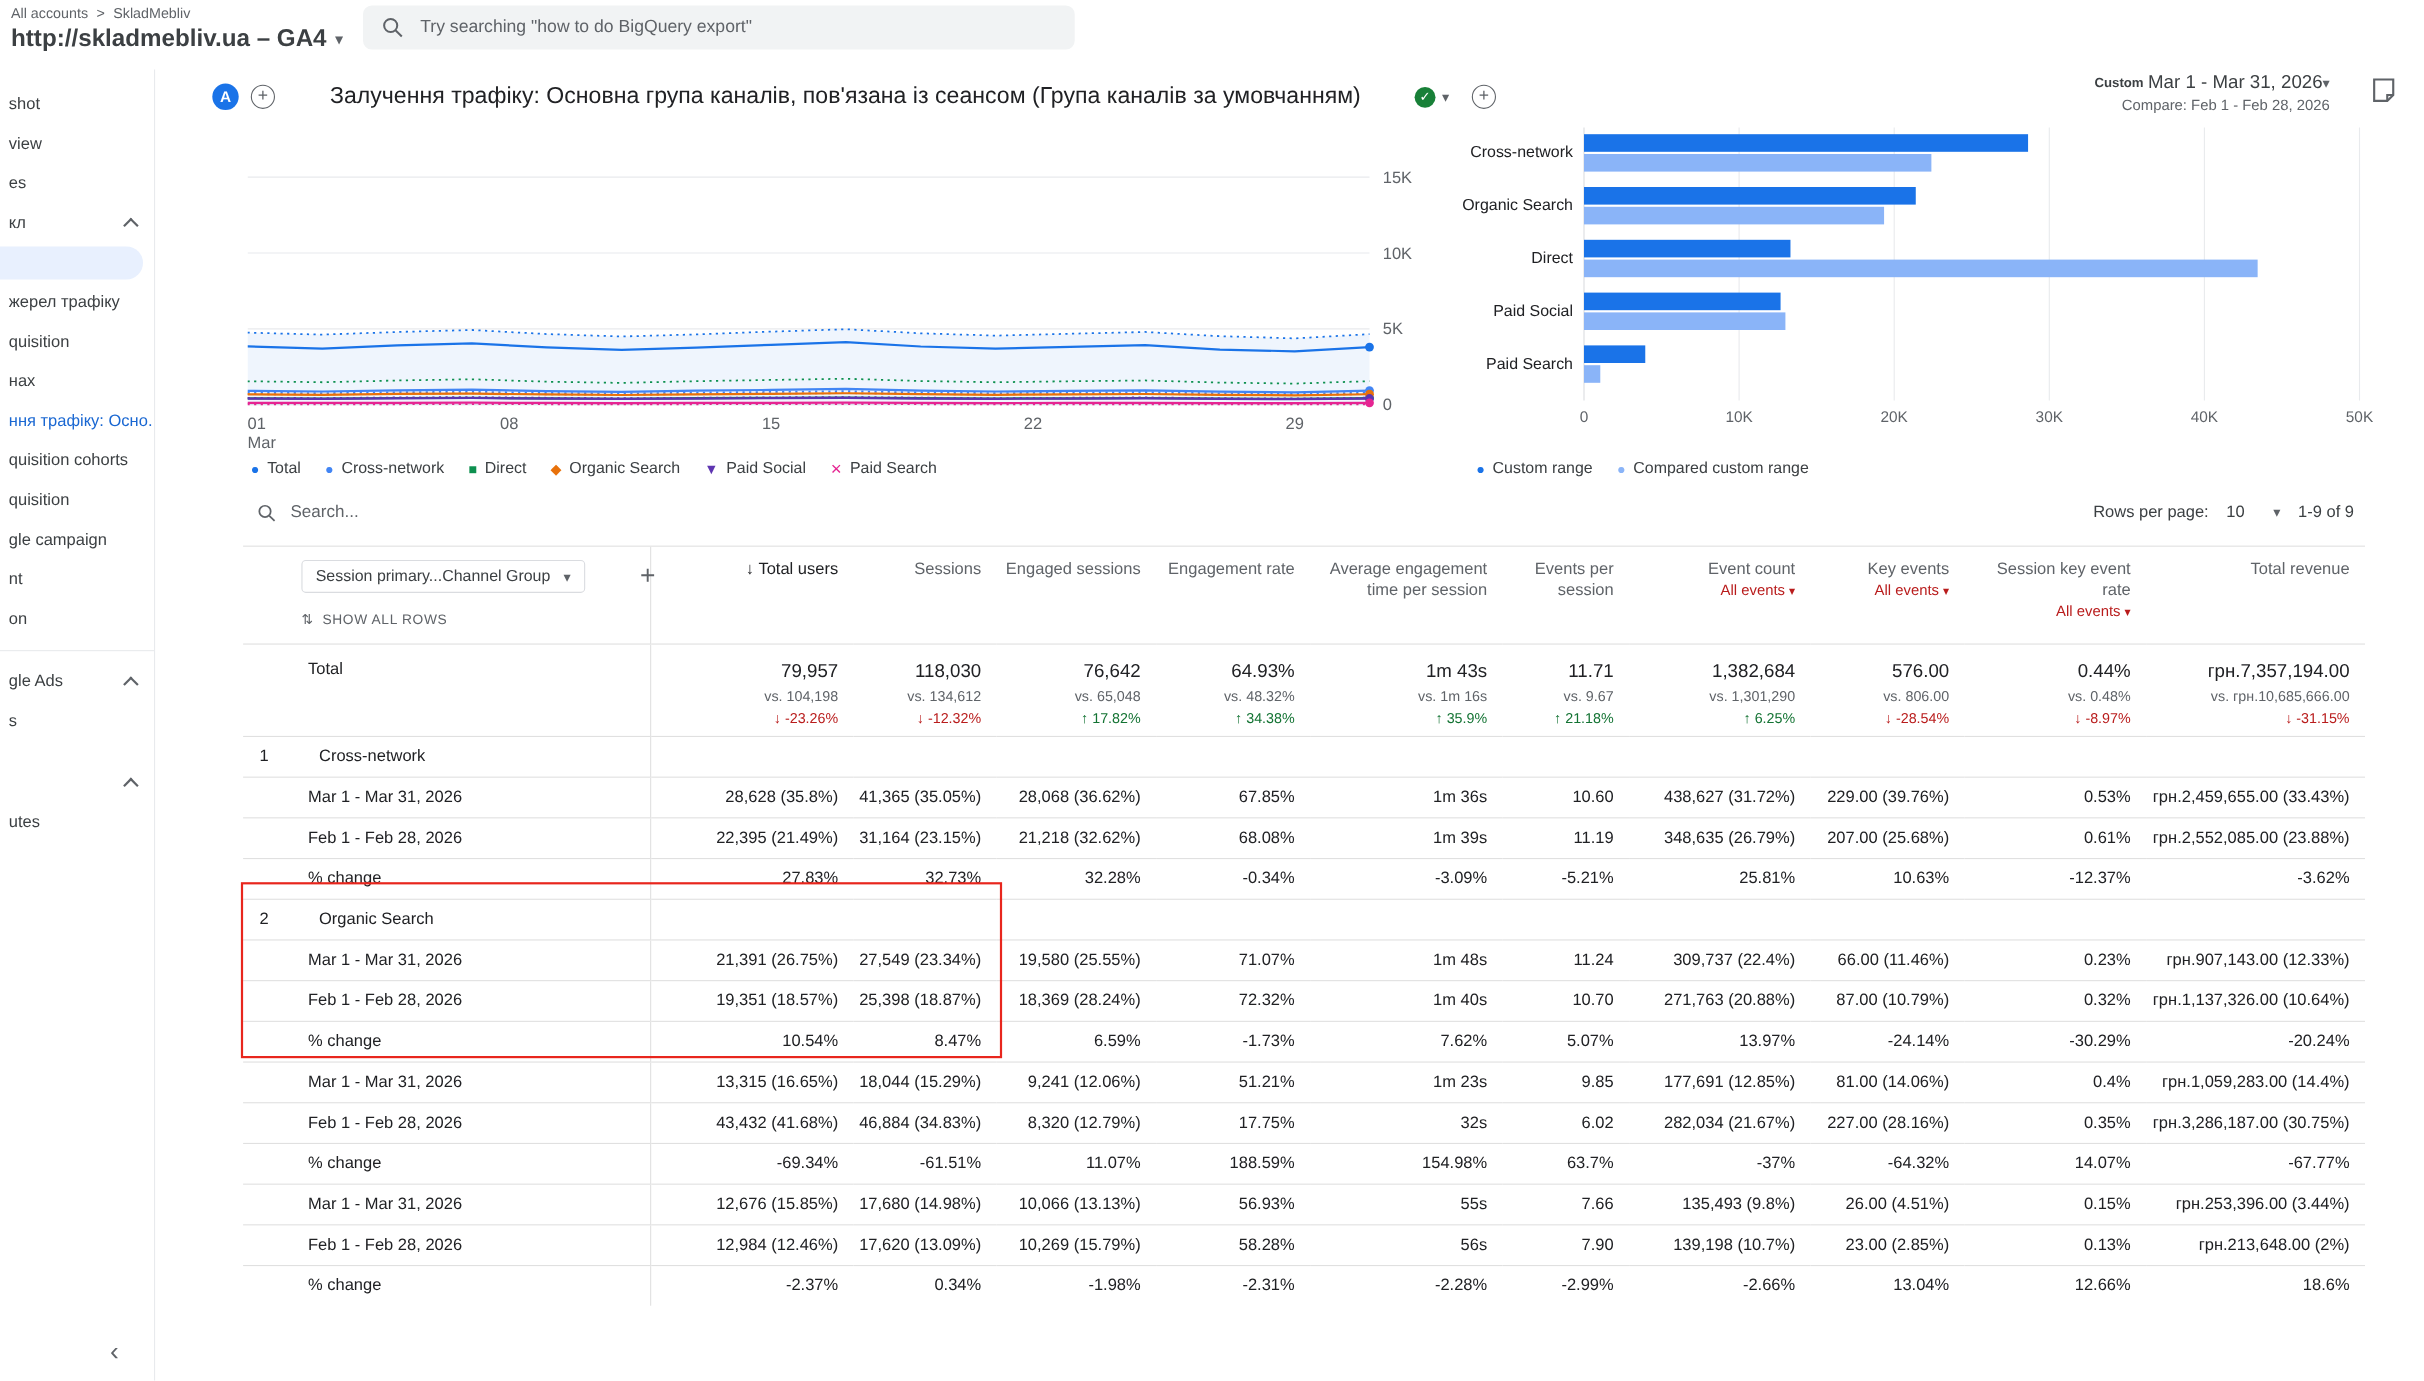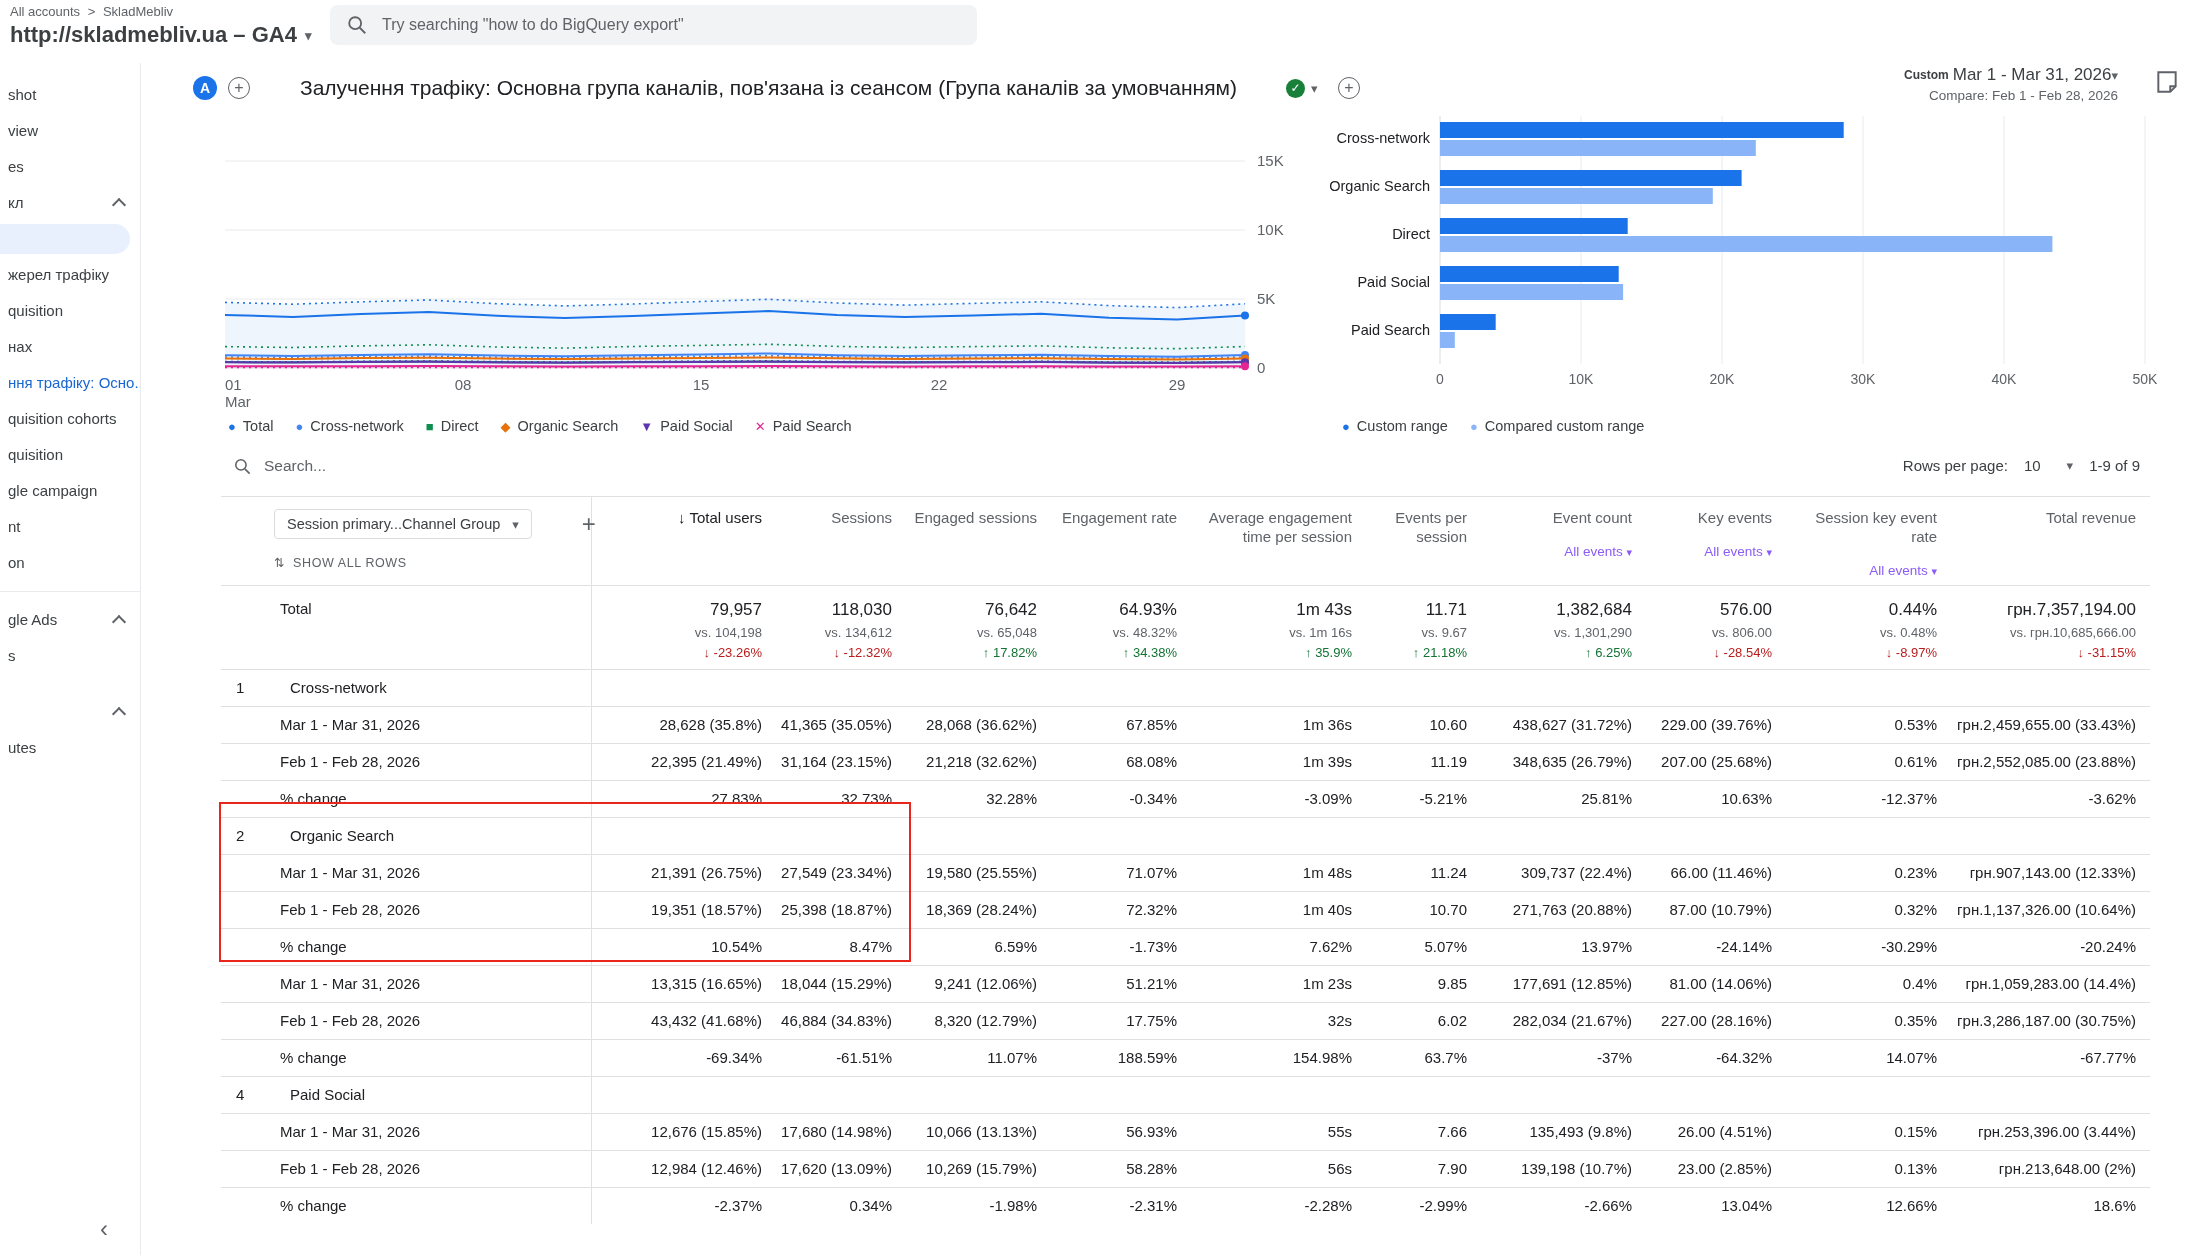--- a/index.html
+++ b/index.html
@@ -64,21 +64,21 @@
   thead tr{height:88px}
   th.dim-th{vertical-align:top;padding:12px 0 0 53px;border-right:1px solid #e0e0e0;text-align:right;font-weight:normal}
   .dim-row{display:flex;align-items:center}
   .dim-pill{display:inline-flex;align-items:center;gap:12px;border:1px solid #dadce0;border-radius:4px;
             padding:6px 12px;font-size:14.5px;color:#3c4043;cursor:pointer;white-space:nowrap}
   .plus-dim{font-size:24px;color:#5f6368;margin-left:50px;cursor:pointer}
   .show-all{margin-top:16px;font-size:12.5px;letter-spacing:.6px;color:#5f6368;display:flex;align-items:center;gap:8px;cursor:pointer}
   th.mh{vertical-align:top;padding:12px 14px 0 0;text-align:right;font-size:15px;color:#5f6368;font-weight:normal;line-height:1.25}
   th.mh .sorted{color:#202124}
   th.mh .sort{color:#202124}
-  .cf{font-size:13.5px;margin-top:16px;color:#8b5cf6;cursor:pointer}
+  .cf{font-size:13.5px;margin-top:1px;color:#b91c1c;cursor:pointer}
   .crt{font-size:11px}
   td.lbl{border-right:1px solid #e0e0e0;text-align:left;font-size:15px;padding-left:59px}
   td.num{text-align:right;padding-right:14px;font-size:15px;color:#202124}
   tr.total-row td{height:84px;border-top:1px solid #e0e0e0;vertical-align:top;padding-top:14px}
   tr.grp td, tr.drow td{height:37px;border-top:1px solid #e0e0e0}
   tr.grp td.lbl{padding-left:15px}
   .gi{display:inline-block;width:54px}
   .tv{font-size:17px}
   .vs{font-size:13px;color:#5f6368;margin-top:5px}
   .chg{font-size:13px;margin-top:5px}
@@ -472,24 +472,20 @@
             <td class="num">-61.51%</td>
             <td class="num">11.07%</td>
             <td class="num">188.59%</td>
             <td class="num">154.98%</td>
             <td class="num">63.7%</td>
             <td class="num">-37%</td>
             <td class="num">-64.32%</td>
             <td class="num">14.07%</td>
             <td class="num">-67.77%</td>
           </tr>
-          <tr class="grp">
-            <td class="lbl"><span class="gi">4</span><span class="gn">Paid Social</span></td>
-            <td colspan="10"></td>
-          </tr>
           <tr class="drow">
             <td class="lbl">Mar 1 - Mar 31, 2026</td>
             <td class="num">12,676 (15.85%)</td>
             <td class="num">17,680 (14.98%)</td>
             <td class="num">10,066 (13.13%)</td>
             <td class="num">56.93%</td>
             <td class="num">55s</td>
             <td class="num">7.66</td>
             <td class="num">135,493 (9.8%)</td>
             <td class="num">26.00 (4.51%)</td>

